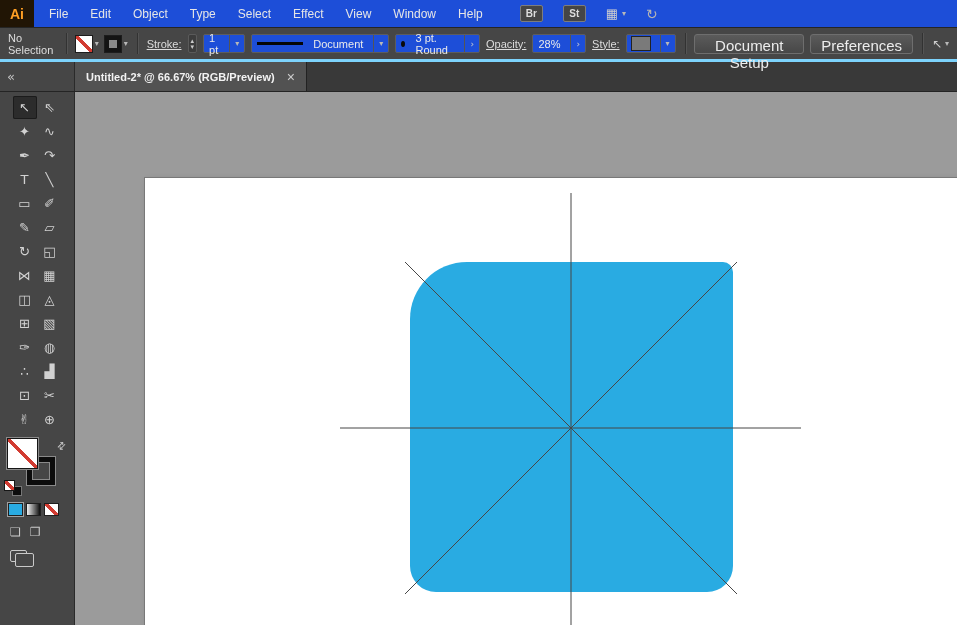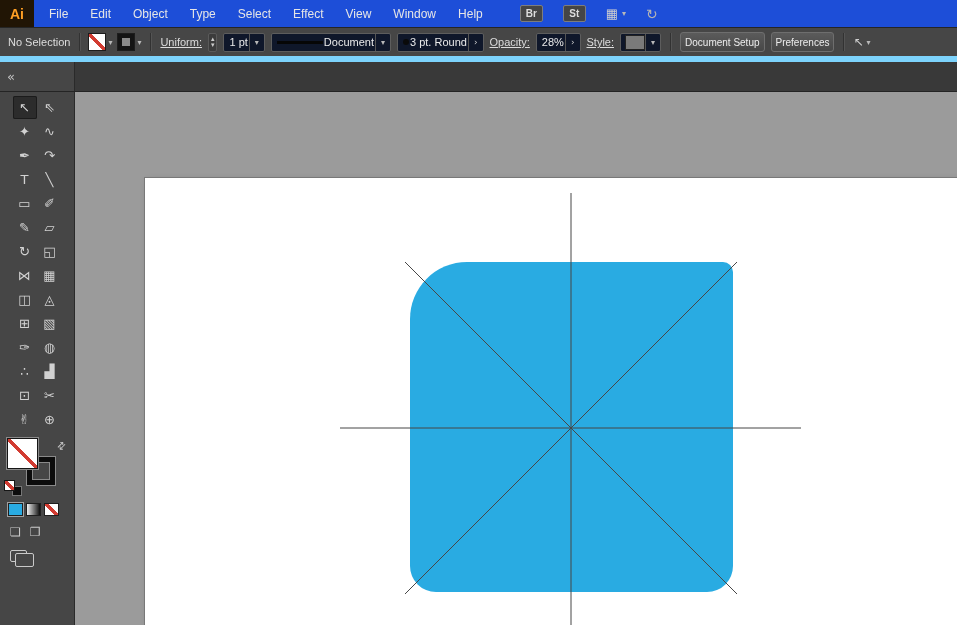--- a/index.html
+++ b/index.html
@@ -17,36 +17,36 @@
   .menus { display: flex; align-items: stretch; margin-left: 4px; }
   .menu-item { display: flex; align-items: center; padding: 0 11px; }
   .tb-right { display: flex; align-items: center; gap: 20px; margin-left: 26px; }
   .tb-btn { background: #454545; border: 1px solid #7d7d7d; color: #ddd; font-size: 10px; font-weight: bold; width: 23px; height: 17px; border-radius: 2px; font-family: "Liberation Sans", sans-serif; }
   .tb-group { display: flex; align-items: center; gap: 4px; color: #cfcfcf; }
   .tb-ico { font-size: 13px; }
   .dd { font-size: 8px; color: #b8b8b8; }
   .tb-sync { font-size: 14px; color: #b5b5b5; }
 
   
-  .controlbar { display: flex; align-items: center; height: 34px; background: #464646; border-bottom: 6px solid #7dd3fc; color: #dedede; font-size: 11px; padding: 0 8px; gap: 6px; }
+  .controlbar { display: flex; align-items: center; height: 34px; background: #464646; border-bottom: 3px solid #7dd3fc; color: #dedede; font-size: 11px; padding: 0 8px; gap: 6px; }
   .vsep { width: 1px; align-self: stretch; margin: 5px 3px; background: #323232; box-shadow: 1px 0 0 rgba(255,255,255,0.08); }
   .swatch-dd { display: flex; align-items: center; gap: 3px; }
   .swatch { width: 16px; height: 16px; box-shadow: 0 0 0 1px #1d1d1d; }
   .none-swatch { background-color: #fff; background-image: linear-gradient(45deg, transparent 43%, #d23b31 43%, #d23b31 57%, transparent 57%); }
   .stroke-swatch { background: #8a8a8a; border: 4px solid #141414; }
   .cb-label { color: #dcdcdc; }
   .cb-label.link { text-decoration: underline; }
   .stepper { display: flex; flex-direction: column; justify-content: center; line-height: 6px; font-size: 7px; color: #ccc; background: #3c3c3c; border: 1px solid #5a5a5a; border-radius: 2px; padding: 1px 2px; height: 19px; }
-  .cb-field { display: flex; align-items: center; gap: 1px; background: #0f172a; border: 1px solid #5d5d5d; border-radius: 2px; height: 19px; padding: 0 5px; color: #eaeaea; }
+  .cb-field { display: flex; align-items: center; gap: 10px; background: #1d4ed8; border: 1px solid #5d5d5d; border-radius: 2px; height: 19px; padding: 0 5px; color: #eaeaea; }
   .cb-field .dd, .cb-field .chev { border-left: 1px solid #555; padding-left: 5px; align-self: stretch; display: flex; align-items: center; }
   .profile-line { width: 46px; height: 3px; background: #060606; }
   .brush-dot { width: 6px; height: 6px; border-radius: 50%; background: #0a0a0a; }
   .chev { font-size: 9px; color: #cfcfcf; }
   .style-swatch { width: 18px; height: 13px; background: #7a7a7a; box-shadow: 0 0 0 1px #222; }
-  .cb-btn { background: linear-gradient(#5b5b5b, #474747); border: 1px solid #6e6e6e; border-radius: 3px; color: #ececec; font-size: 10px; padding: 2px 4px; height: 20px; font-family: "Liberation Sans", sans-serif; }
+  .cb-btn { background: linear-gradient(#5b5b5b, #474747); border: 1px solid #6e6e6e; border-radius: 3px; color: #ececec; font-size: 15px; padding: 2px 10px; height: 20px; font-family: "Liberation Sans", sans-serif; }
   .align-ico { font-size: 12px; color: #cfcfcf; }
 
   
   .tabbar { display: flex; height: 30px; background: #393939; border-bottom: 1px solid #242424; align-items: stretch; }
   .collapse { width: 75px; background: #464646; border-right: 1px solid #2a2a2a; display: flex; align-items: center; padding-left: 7px; color: #c4c4c4; font-size: 13px; }
   .doc-tab { display: flex; align-items: center; background: #525252; border-right: 1px solid #222; padding: 0 11px; color: #f2f2f2; font-size: 11px; font-weight: bold; gap: 12px; }
   .tab-close { color: #cfcfcf; font-size: 14px; font-weight: normal; }
 
   
   .body { display: flex; height: 533px; }
@@ -120,21 +120,21 @@
     <div class="swatch-dd">
       <span class="swatch none-swatch"></span>
       <span class="dd glyph">▾</span>
     </div>
     <div class="swatch-dd">
       <span class="swatch stroke-swatch"></span>
       <span class="dd glyph">▾</span>
     </div>
     <span class="vsep"></span>
 
-    <span class="cb-label link">Uniform:</span>
+    <span class="cb-label link">Stroke:</span>
     <div class="stepper glyph">
       <span>▴</span>
       <span>▾</span>
     </div>
     <div class="cb-field">
       <span>1 pt</span>
       <span class="dd glyph">▾</span>
     </div>
 
     <div class="cb-field">
@@ -168,20 +168,24 @@
 
     <div class="swatch-dd">
       <span class="align-ico glyph">↖</span>
       <span class="dd glyph">▾</span>
     </div>
   </div>
 
   <div class="tabbar">
     <div class="collapse">
       <span class="glyph">«</span>
+    </div>
+    <div class="doc-tab">
+      <span>Untitled-2* @ 66.67% (RGB/Preview)</span>
+      <span class="tab-close">×</span>
     </div>
   </div>
 
   <div class="body">
 
     <aside class="toolbar">
       <div class="tools-grid">
           <div class="tool selected">
             <span class="tool-glyph glyph">↖</span>
           </div>

